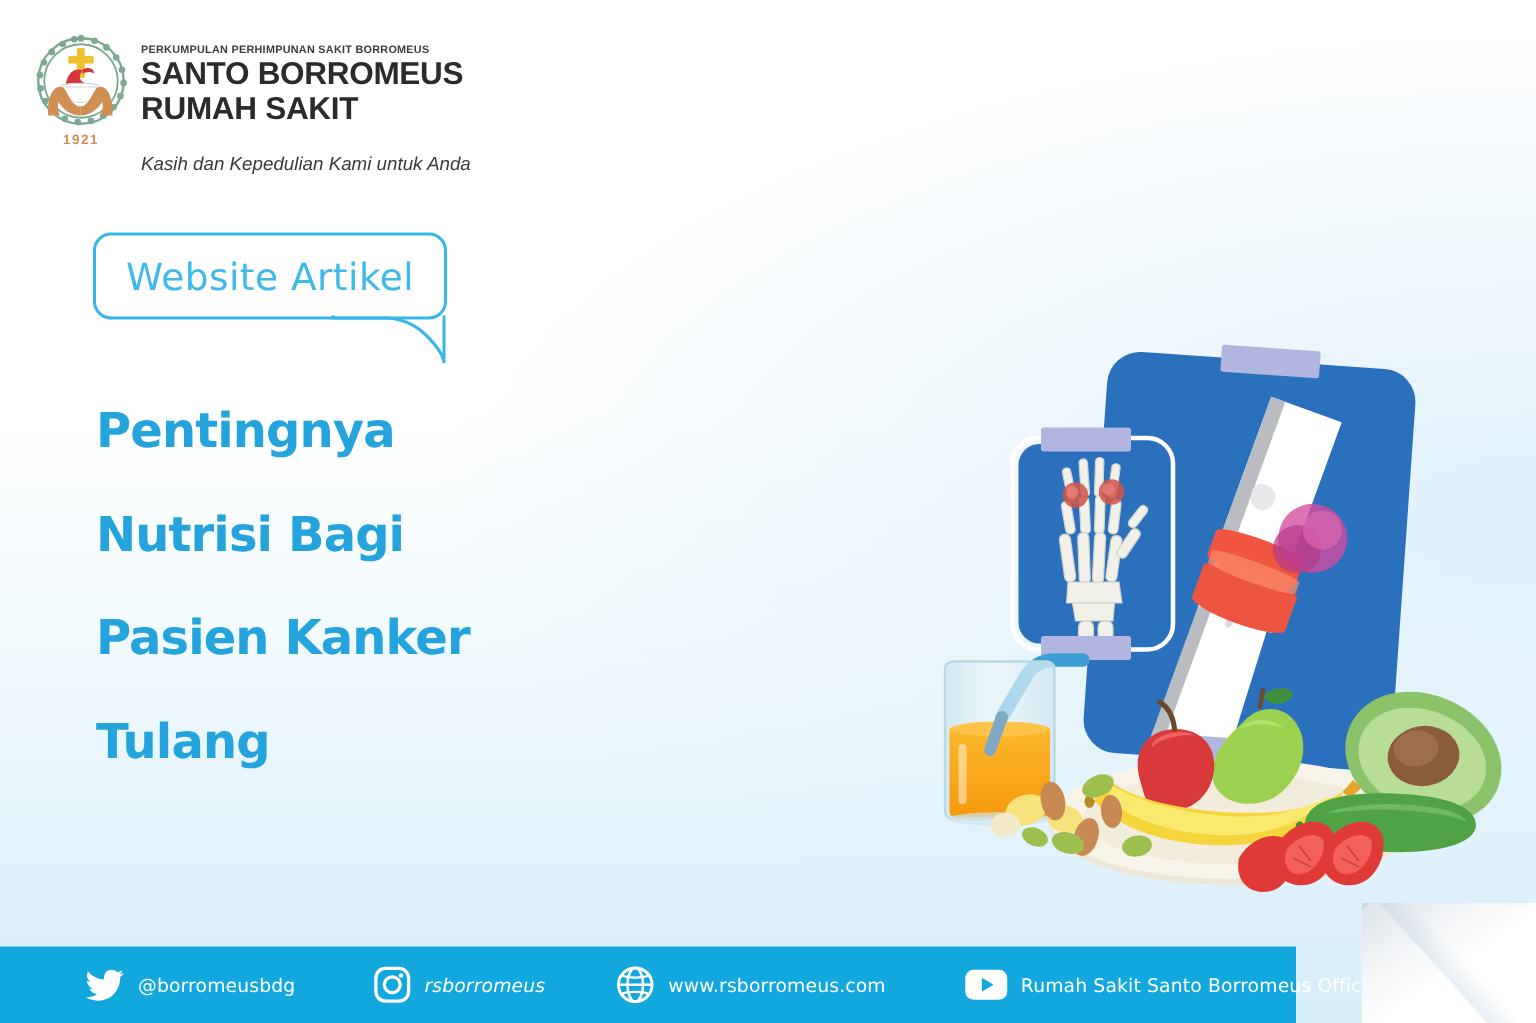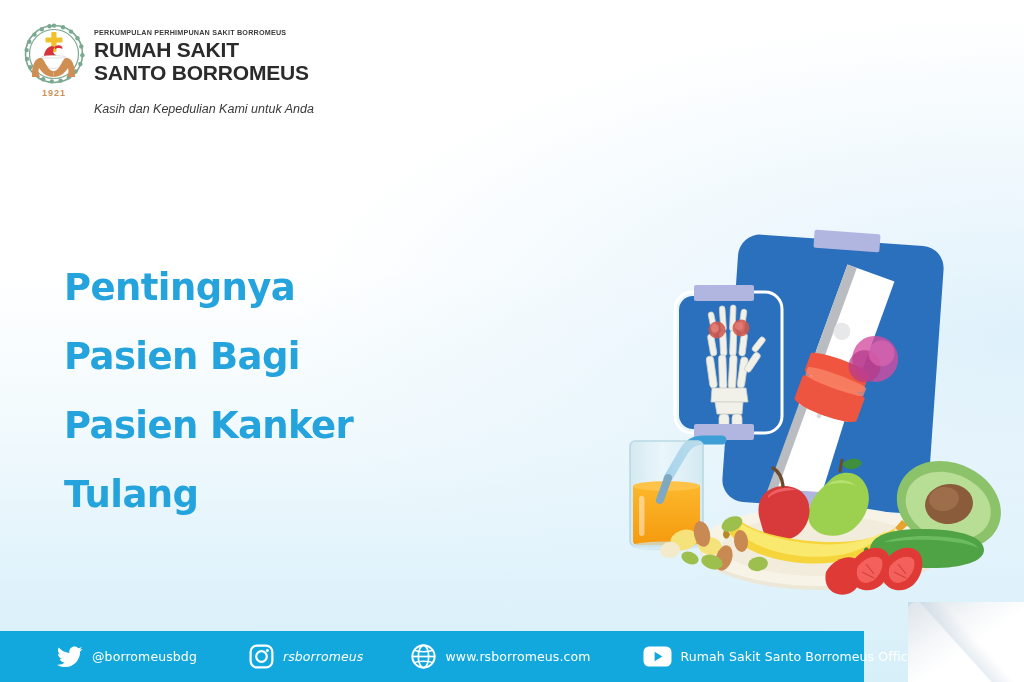--- a/index.html
+++ b/index.html
@@ -30,21 +30,21 @@
   .bubble{
     position:relative;width:236px;height:58px;border:2px solid #38b6e8;border-radius:12px;
     display:flex;align-items:center;justify-content:center;background:transparent;box-sizing:border-box;
   }
   .bubble-label{font-size:25px;color:#3fb9e9;letter-spacing:.3px;font-family:"DejaVu Sans",sans-serif;}
   .bubble-tail{position:absolute;left:158px;top:55px;width:78px;height:34px;}
 
   
   .headline{
     position:absolute;left:64px;top:253px;width:470px;
-    font-size:37px;font-weight:bold;color:#24a3dd;line-height:69px;letter-spacing:-.6px;
+    font-size:32px;font-weight:bold;color:#24a3dd;line-height:69px;letter-spacing:-.6px;
     font-family:"DejaVu Sans",sans-serif;
   }
   .headline div{white-space:nowrap;}
 
   
   .illus{position:absolute;left:612px;top:228px;width:412px;height:372px;}
   .illus svg{display:block;}
 
   
   .footer{
@@ -115,30 +115,38 @@
         <path d="M20 36 C21.5 43,26 46.5,31.5 46.5 C37 46.5,41.5 43,43 36 Z" fill="#ffffff" stroke="#cfd6d2" stroke-width=".7"></path>
 
         <path d="M10 52 C10 42,14 35,19 36 C21.5 36.5,22.5 40,25 44 C27 47.2,29 49,31.5 49 L31.5 55 C25 55,20 51,17 46 C16 49,16.6 52,18 55 L10 55 Z" fill="#cf8f52"></path>
         <path d="M53 52 C53 42,49 35,44 36 C41.5 36.5,40.5 40,38 44 C36 47.2,34 49,31.5 49 L31.5 55 C38 55,43 51,46 46 C47 49,46.4 52,45 55 L53 55 Z" fill="#cf8f52"></path>
 
         <text x="32" y="74" text-anchor="middle" font-family="Liberation Sans, sans-serif" font-size="9" font-weight="bold" letter-spacing="1" fill="#cf8f52">1921</text>
       </svg>
     </div>
     <div class="logo-text">
       <div class="lt-small">PERKUMPULAN PERHIMPUNAN SAKIT BORROMEUS</div>
+      <div class="lt-big">SANTO BORROMEUS</div>
       <div class="lt-big">RUMAH SAKIT</div>
-      <div class="lt-big">SANTO BORROMEUS</div>
       <div class="lt-tag">Kasih dan Kepedulian Kami untuk Anda</div>
     </div>
   </div>
 
+  <div class="bubble-wrap">
+    <div class="bubble">
+      <span class="bubble-label">Website Artikel</span>
+    </div>
+    <svg class="bubble-tail" viewBox="0 0 78 34">
+      <path d="M2 1 L2 2 C2 2 10 2 36 2 C52 2 62 10 70 20 C74 25 76 29 76 32 L76 1" fill="none" stroke="#38b6e8" stroke-width="2" stroke-linecap="round"></path>
+    </svg>
+  </div>
 
   <div class="headline">
     <div>Pentingnya</div>
-    <div>Pasien Bagi</div>
+    <div>Nutrisi Bagi</div>
     <div>Pasien Kanker</div>
     <div>Tulang</div>
   </div>
 
   <div class="illus">
     <svg width="412" height="372" viewBox="0 0 412 372">
       <defs>
         <clipPath id="clipBigPanel">
           <rect x="118" y="12" width="206" height="268" rx="22" transform="rotate(4 221 146)"></rect>
         </clipPath>

